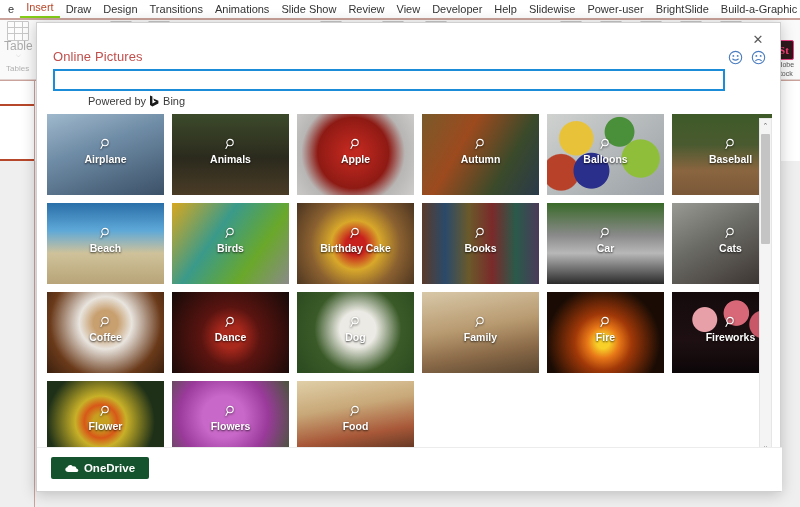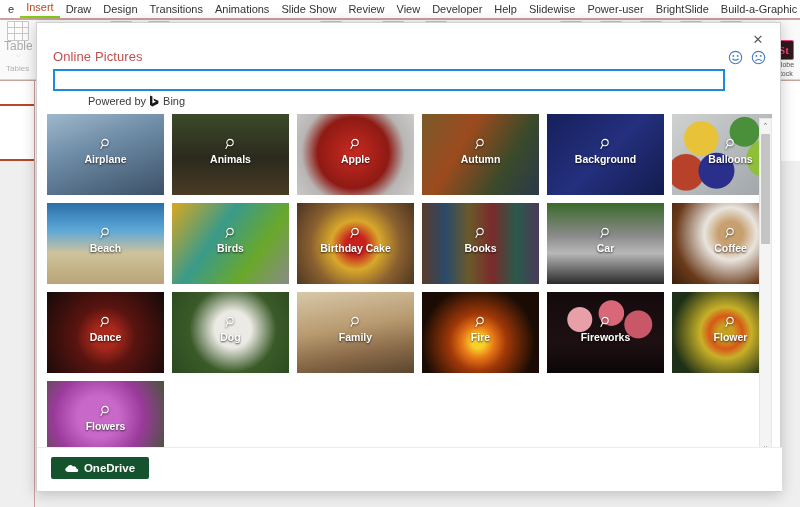--- a/index.html
+++ b/index.html
@@ -324,40 +324,40 @@
           <div class="tile-art" style="background: linear-gradient(120deg, rgb(122, 90, 42) 0%, rgb(156, 74, 30) 35%, rgb(58, 74, 42) 70%, rgb(42, 58, 74) 100%);"></div>
           <span class="tile-mag">
             <svg viewBox="0 0 12 12" width="12" height="12">
               <circle cx="5" cy="4.6" r="3.2" fill="none" stroke="#ffffff" stroke-width="1.1"></circle>
               <line x1="2.6" y1="7.3" x2="0.9" y2="10.4" stroke="#ffffff" stroke-width="1.1" stroke-linecap="round"></line>
             </svg>
           </span>
           <div class="tile-label">Autumn</div>
         </div>
         <div class="tile">
-          <div class="tile-art" style="background: linear-gradient(135deg, rgb(22, 32, 92) 0%, rgb(36, 48, 126) 50%, rgb(19, 27, 78) 100%);"></div>
-          <span class="tile-mag">
-            <svg viewBox="0 0 12 12" width="12" height="12">
-              <circle cx="5" cy="4.6" r="3.2" fill="none" stroke="#ffffff" stroke-width="1.1"></circle>
-              <line x1="2.6" y1="7.3" x2="0.9" y2="10.4" stroke="#ffffff" stroke-width="1.1" stroke-linecap="round"></line>
-            </svg>
-          </span>
-          <div class="tile-label">Background</div>
-        </div>
-        <div class="tile">
           <div class="tile-art" style="background: radial-gradient(circle at 25% 30%, rgb(232, 195, 58) 16%, transparent 17%), radial-gradient(circle at 62% 22%, rgb(74, 143, 58) 15%, transparent 16%), radial-gradient(circle at 80% 55%, rgb(143, 191, 58) 18%, transparent 19%), radial-gradient(circle at 38% 70%, rgb(42, 47, 140) 19%, transparent 20%), radial-gradient(circle at 12% 72%, rgb(184, 65, 42) 15%, transparent 16%), linear-gradient(140deg, rgb(207, 210, 207), rgb(154, 160, 166));"></div>
           <span class="tile-mag">
             <svg viewBox="0 0 12 12" width="12" height="12">
               <circle cx="5" cy="4.6" r="3.2" fill="none" stroke="#ffffff" stroke-width="1.1"></circle>
               <line x1="2.6" y1="7.3" x2="0.9" y2="10.4" stroke="#ffffff" stroke-width="1.1" stroke-linecap="round"></line>
             </svg>
           </span>
           <div class="tile-label">Balloons</div>
         </div>
         <div class="tile">
+          <div class="tile-art" style="background: linear-gradient(rgb(62, 90, 40) 0%, rgb(74, 90, 48) 38%, rgb(138, 101, 64) 70%, rgb(122, 88, 56) 100%);"></div>
+          <span class="tile-mag">
+            <svg viewBox="0 0 12 12" width="12" height="12">
+              <circle cx="5" cy="4.6" r="3.2" fill="none" stroke="#ffffff" stroke-width="1.1"></circle>
+              <line x1="2.6" y1="7.3" x2="0.9" y2="10.4" stroke="#ffffff" stroke-width="1.1" stroke-linecap="round"></line>
+            </svg>
+          </span>
+          <div class="tile-label">Baseball</div>
+        </div>
+        <div class="tile">
           <div class="tile-art" style="background: linear-gradient(rgb(42, 111, 168) 0%, rgb(94, 168, 216) 34%, rgb(207, 194, 154) 62%, rgb(184, 164, 120) 100%);"></div>
           <span class="tile-mag">
             <svg viewBox="0 0 12 12" width="12" height="12">
               <circle cx="5" cy="4.6" r="3.2" fill="none" stroke="#ffffff" stroke-width="1.1"></circle>
               <line x1="2.6" y1="7.3" x2="0.9" y2="10.4" stroke="#ffffff" stroke-width="1.1" stroke-linecap="round"></line>
             </svg>
           </span>
           <div class="tile-label">Beach</div>
         </div>
         <div class="tile">
@@ -394,20 +394,30 @@
           <div class="tile-art" style="background: linear-gradient(rgb(58, 106, 42) 0%, rgb(138, 138, 138) 40%, rgb(184, 184, 184) 62%, rgb(42, 42, 42) 100%);"></div>
           <span class="tile-mag">
             <svg viewBox="0 0 12 12" width="12" height="12">
               <circle cx="5" cy="4.6" r="3.2" fill="none" stroke="#ffffff" stroke-width="1.1"></circle>
               <line x1="2.6" y1="7.3" x2="0.9" y2="10.4" stroke="#ffffff" stroke-width="1.1" stroke-linecap="round"></line>
             </svg>
           </span>
           <div class="tile-label">Car</div>
         </div>
         <div class="tile">
+          <div class="tile-art" style="background: linear-gradient(150deg, rgb(154, 154, 148) 0%, rgb(106, 106, 100) 40%, rgb(74, 68, 64) 75%, rgb(46, 42, 40) 100%);"></div>
+          <span class="tile-mag">
+            <svg viewBox="0 0 12 12" width="12" height="12">
+              <circle cx="5" cy="4.6" r="3.2" fill="none" stroke="#ffffff" stroke-width="1.1"></circle>
+              <line x1="2.6" y1="7.3" x2="0.9" y2="10.4" stroke="#ffffff" stroke-width="1.1" stroke-linecap="round"></line>
+            </svg>
+          </span>
+          <div class="tile-label">Cats</div>
+        </div>
+        <div class="tile">
           <div class="tile-art" style="background: radial-gradient(circle at 50% 38%, rgb(200, 160, 112) 16%, rgb(232, 228, 222) 34%, rgb(106, 58, 26) 72%, rgb(58, 31, 14) 100%);"></div>
           <span class="tile-mag">
             <svg viewBox="0 0 12 12" width="12" height="12">
               <circle cx="5" cy="4.6" r="3.2" fill="none" stroke="#ffffff" stroke-width="1.1"></circle>
               <line x1="2.6" y1="7.3" x2="0.9" y2="10.4" stroke="#ffffff" stroke-width="1.1" stroke-linecap="round"></line>
             </svg>
           </span>
           <div class="tile-label">Coffee</div>
         </div>
         <div class="tile">
@@ -472,20 +482,30 @@
         </div>
         <div class="tile">
           <div class="tile-art" style="background: radial-gradient(circle at 44% 44%, rgb(200, 104, 200) 26%, rgb(154, 58, 154) 56%, rgb(58, 90, 42) 100%);"></div>
           <span class="tile-mag">
             <svg viewBox="0 0 12 12" width="12" height="12">
               <circle cx="5" cy="4.6" r="3.2" fill="none" stroke="#ffffff" stroke-width="1.1"></circle>
               <line x1="2.6" y1="7.3" x2="0.9" y2="10.4" stroke="#ffffff" stroke-width="1.1" stroke-linecap="round"></line>
             </svg>
           </span>
           <div class="tile-label">Flowers</div>
+        </div>
+        <div class="tile">
+          <div class="tile-art" style="background: linear-gradient(170deg, rgb(224, 207, 168) 0%, rgb(200, 168, 120) 34%, rgb(168, 88, 56) 64%, rgb(58, 36, 24) 100%);"></div>
+          <span class="tile-mag">
+            <svg viewBox="0 0 12 12" width="12" height="12">
+              <circle cx="5" cy="4.6" r="3.2" fill="none" stroke="#ffffff" stroke-width="1.1"></circle>
+              <line x1="2.6" y1="7.3" x2="0.9" y2="10.4" stroke="#ffffff" stroke-width="1.1" stroke-linecap="round"></line>
+            </svg>
+          </span>
+          <div class="tile-label">Food</div>
         </div>
       </div>
   </div>
 
   <div class="scrollbar">
     <div class="sb-arrow up">⌃</div>
     <div class="sb-thumb"></div>
     <div class="sb-arrow down">⌄</div>
   </div>
 

